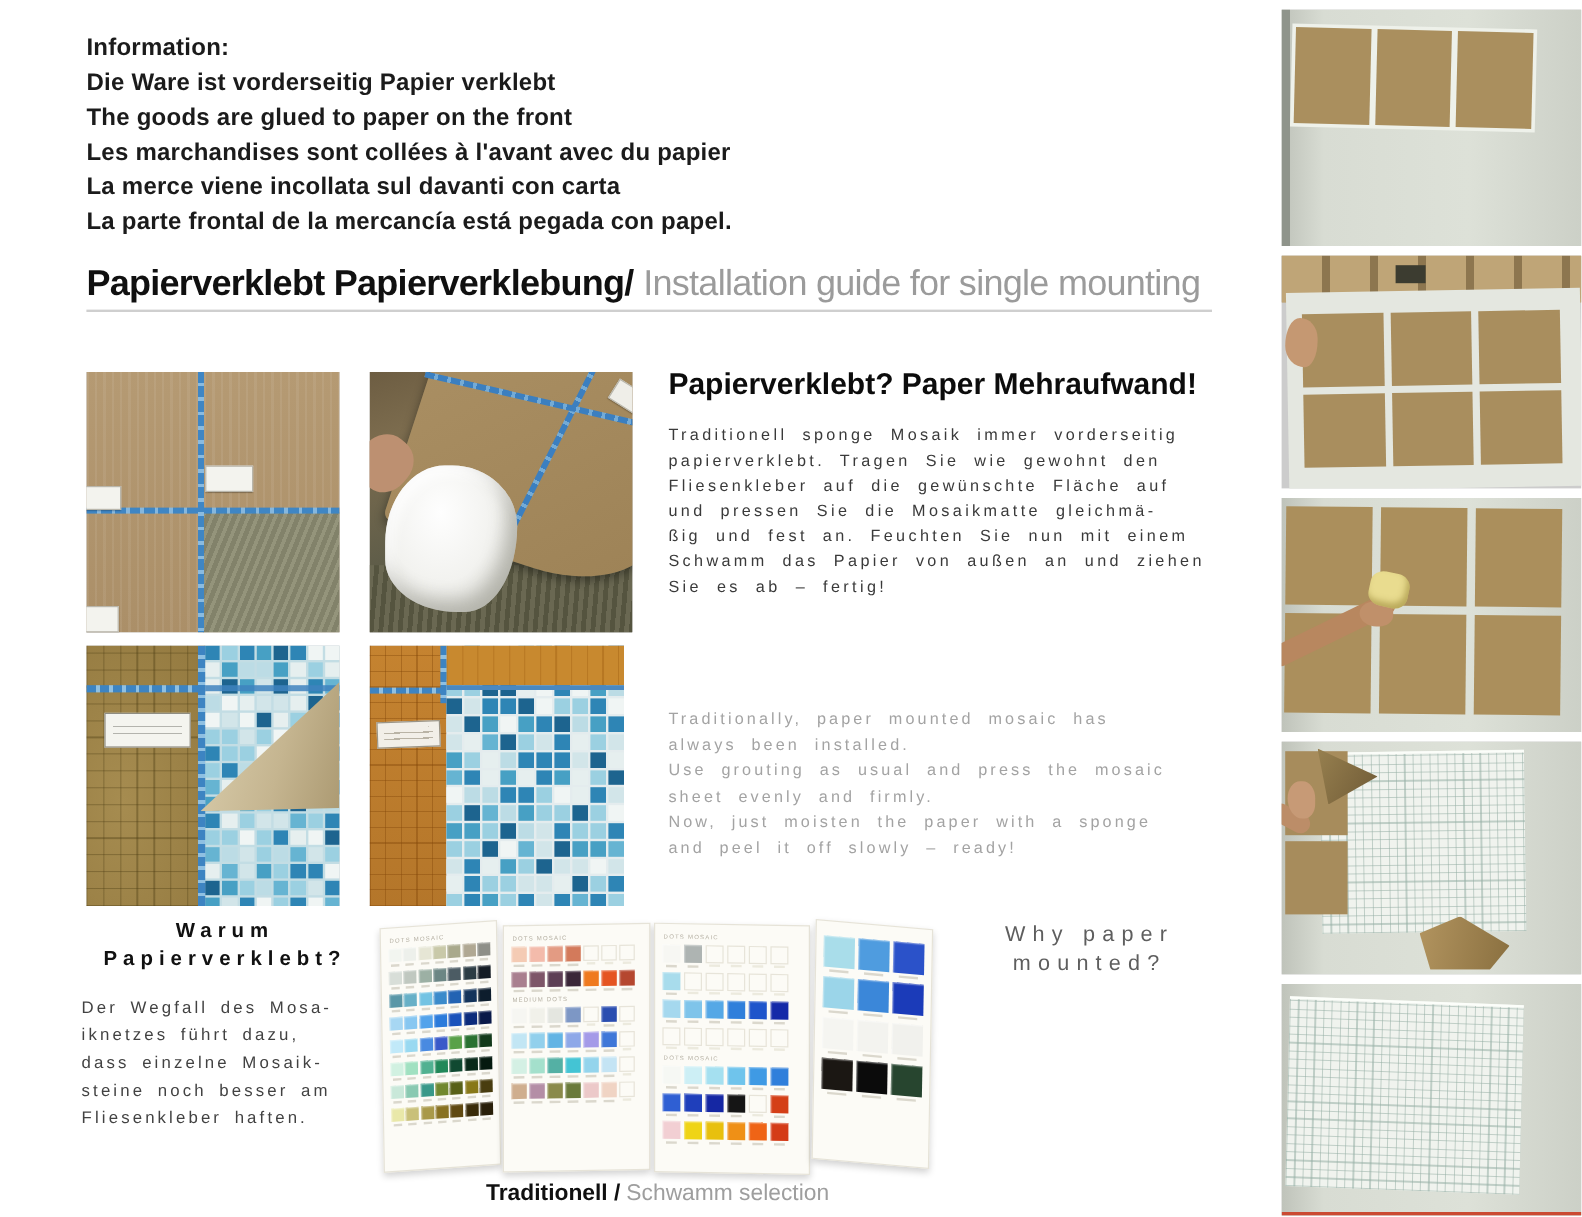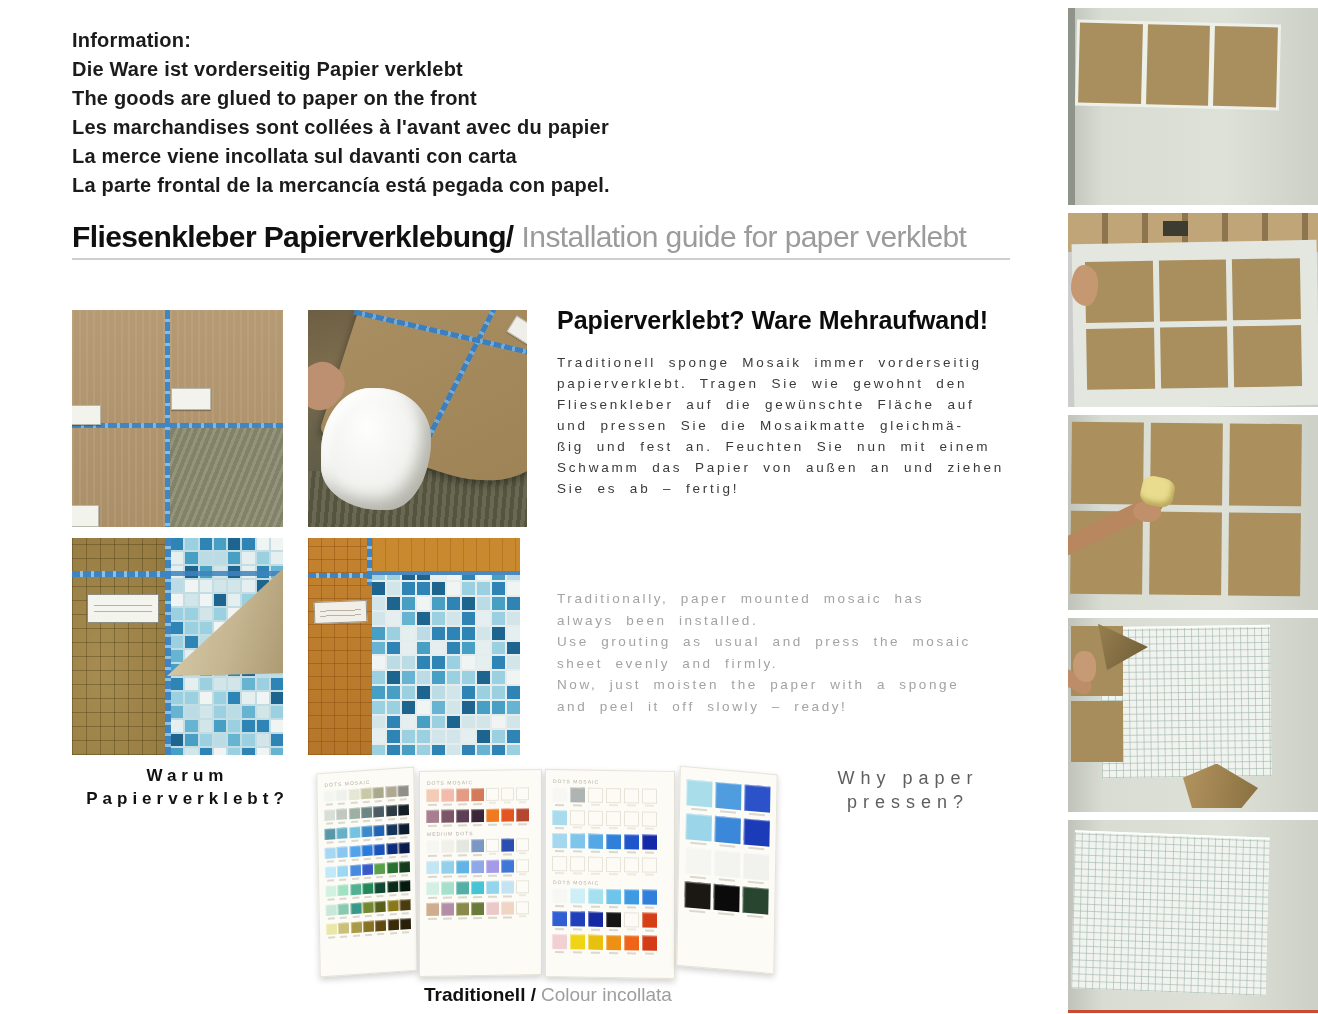--- a/index.html
+++ b/index.html
@@ -184,21 +184,21 @@
 <div class="page">
 
   <div class="abs info-block">Information:
 Die Ware ist vorderseitig Papier verklebt
 The goods are glued to paper on the front
 Les marchandises sont collées à l'avant avec du papier
 La merce viene incollata sul davanti con carta
 La parte frontal de la mercancía está pegada con papel.</div>
 
   <div class="abs main-header">
-    <span class="t-de">Fliesenkleber Papierverklebung/</span><span class="t-en">Installation guide for paper verklebt</span>
+    <span class="t-de">Papierverklebt Papierverklebung/</span><span class="t-en">Installation guide for single mounting</span>
   </div>
   <div class="abs header-rule"></div>
 
   <div class="photo ph1">
     <div class="p1-base"></div>
     <div class="p1-adh"></div>
     <div class="p1-hline"></div>
     <div class="p1-vline"></div>
     <div class="plabel p1-lab1"></div>
     <div class="plabel p1-lab2"></div>
@@ -510,39 +510,44 @@
         <div style="position: static; background: rgb(46, 133, 181);"></div>
         <div style="position: static; background: rgb(155, 208, 225);"></div>
       </div>
     <div class="p4-topband"></div>
     <div class="p4-htape2"></div>
     <div class="p4-htape"></div>
     <div class="p4-vtape"></div>
     <div class="p4-lab"></div>
   </div>
 
-  <div class="abs de-heading">Papierverklebt? Ware Mehraufwand!</div>
+  <div class="abs de-heading">Papierverklebt? Paper Mehraufwand!</div>
   <div class="abs de-body">Traditionell sponge Mosaik immer vorderseitig
 papierverklebt. Tragen Sie wie gewohnt den
 Fliesenkleber auf die gewünschte Fläche auf
 und pressen Sie die Mosaikmatte gleichmä-
 ßig und fest an. Feuchten Sie nun mit einem
 Schwamm das Papier von außen an und ziehen
 Sie es ab – fertig!</div>
   <div class="abs en-body">Traditionally, paper mounted mosaic has
 always been installed.
 Use grouting as usual and press the mosaic
 sheet evenly and firmly.
 Now, just moisten the paper with a sponge
 and peel it off slowly – ready!</div>
 
   <div class="abs warum-heading">Warum
 Papierverklebt?</div>
+  <div class="abs warum-body">Der Wegfall des Mosa-
+iknetzes führt dazu,
+dass einzelne Mosaik-
+steine noch besser am
+Fliesenkleber haften.</div>
   <div class="abs why-heading">Why paper
-pressen?</div>
+mounted?</div>
 
   <div class="abs color-card">
     <div class="cc-panel cc-p0">
         <div class="cc-label" style="position: relative;">DOTS MOSAIC</div>
         <div class="cc-row" style="gap: 1.5px; position: relative;">
           <div class="cc-sw" style="height: 11px; width: 11px; background: rgb(242, 245, 240);"></div>
           <div class="cc-sw" style="height: 11px; width: 11px; background: rgb(237, 240, 235);"></div>
           <div class="cc-sw" style="height: 11px; width: 11px; background: rgb(230, 230, 213);"></div>
           <div class="cc-sw" style="height: 11px; width: 11px; background: rgb(201, 201, 169);"></div>
           <div class="cc-sw" style="height: 11px; width: 11px; background: rgb(169, 169, 140);"></div>
@@ -749,21 +754,21 @@
         </div>
         <div class="cc-row" style="gap: 3px; position: relative;">
           <div class="cc-sw" style="height: 26px; width: 26px; background: rgb(27, 23, 19);"></div>
           <div class="cc-sw" style="height: 26px; width: 26px; background: rgb(11, 11, 11);"></div>
           <div class="cc-sw" style="height: 26px; width: 26px; background: rgb(39, 69, 47);"></div>
         </div>
       </div>
   </div>
 
   <div class="abs card-caption">
-    <span class="cap-bold">Traditionell /</span><span class="cap-light">Colour incollata</span>
+    <span class="cap-bold">Traditionell /</span><span class="cap-light">Schwamm selection</span>
   </div>
 
   <div class="photo ph-r1">
     <div class="r-wall"></div>
     <div class="r-edge"></div>
     <div class="r1-strip">
       <div class="sq"></div>
       <div class="sq"></div>
       <div class="sq"></div>
     </div>

